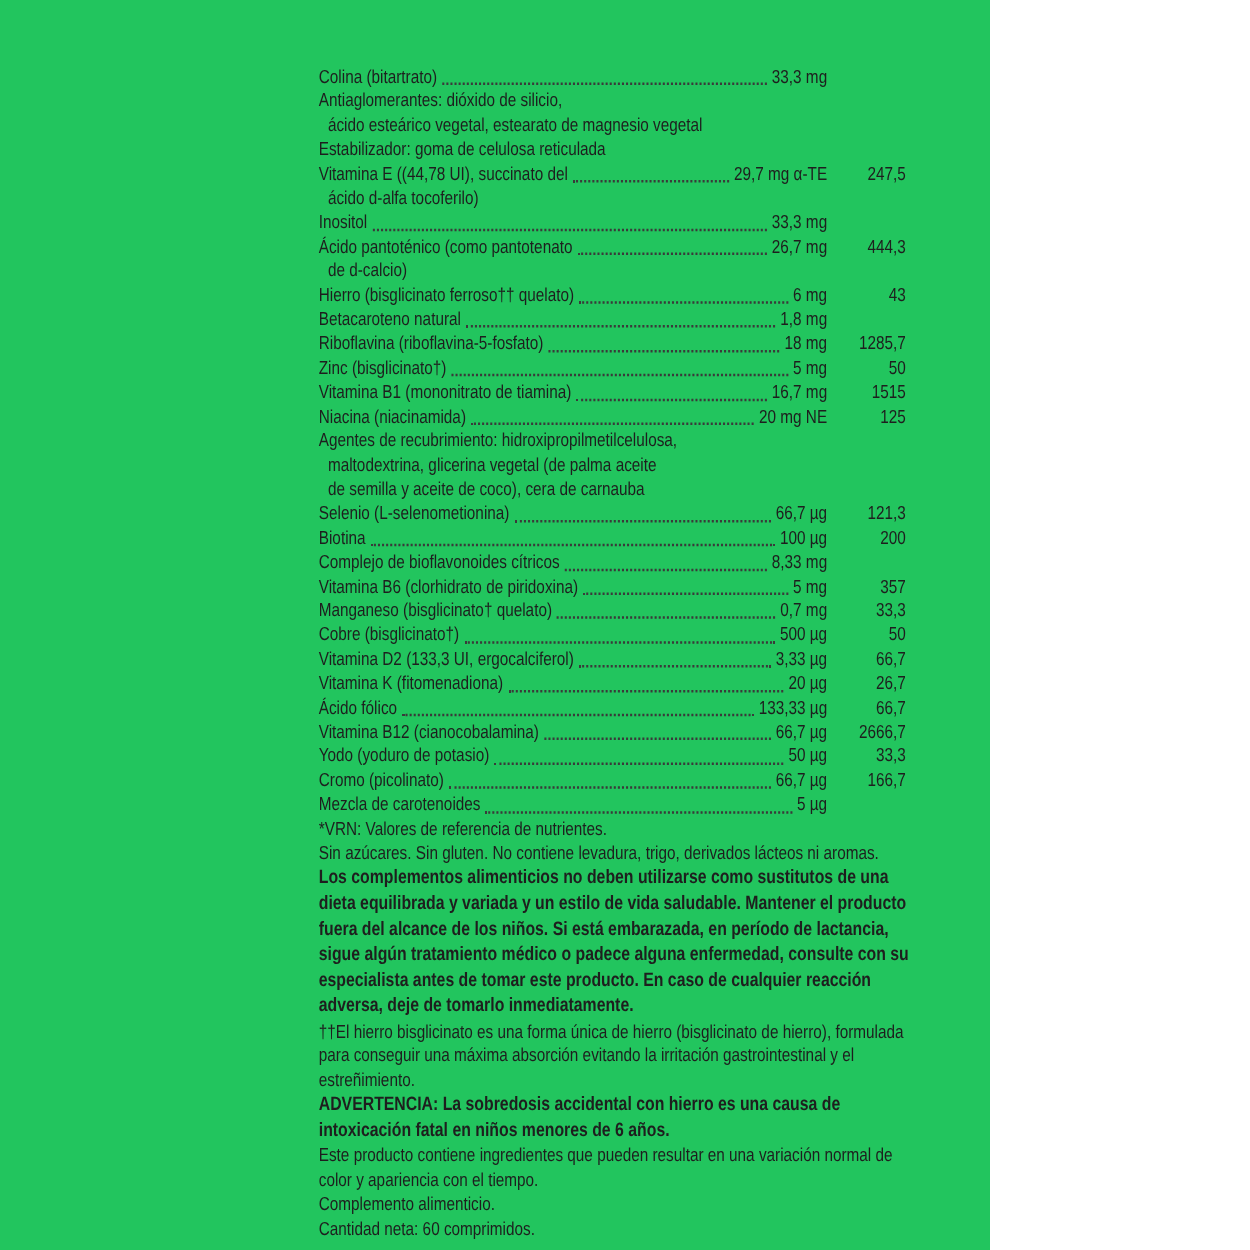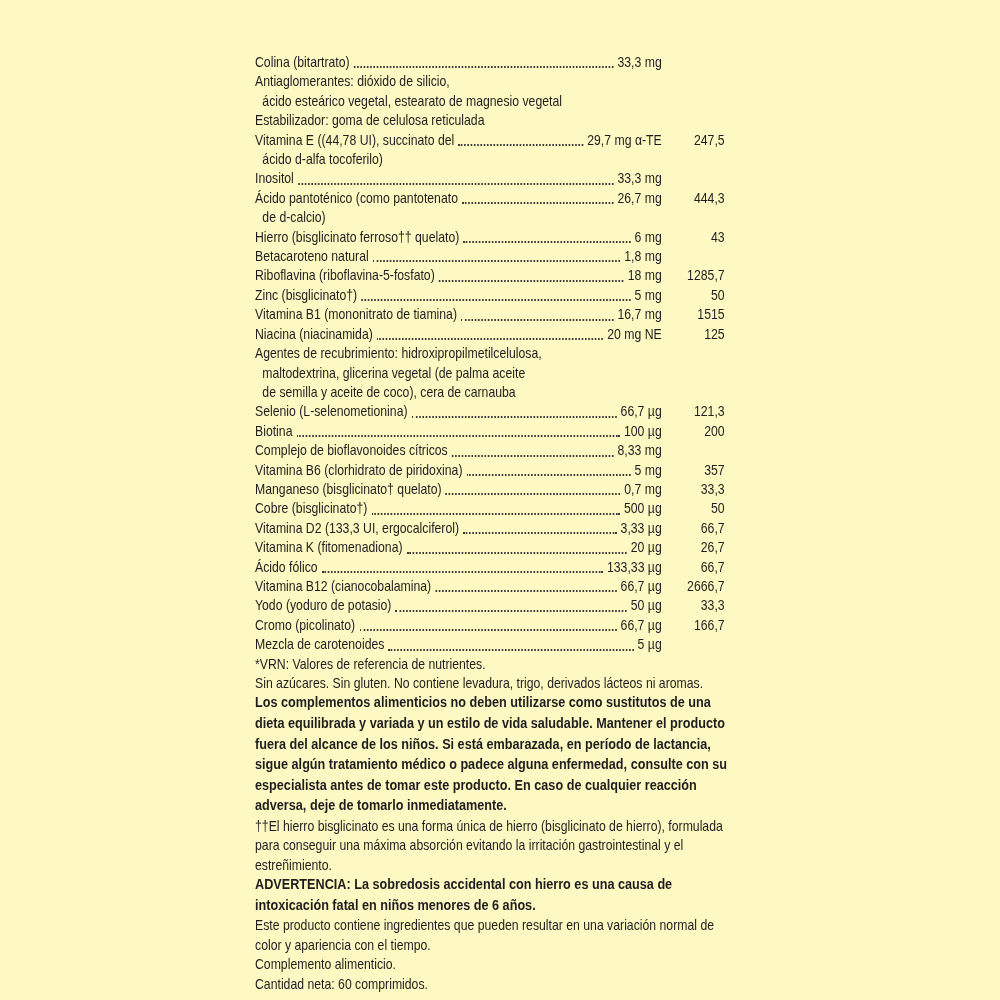--- a/index.html
+++ b/index.html
@@ -2,21 +2,21 @@
 <html><head>
 <meta charset="utf-8">
 <style>
   html,body{margin:0;padding:0;}
   body{
     width:1000px;height:1000px;background:#ffffff;
     font-family:"Liberation Sans",sans-serif;
     color:#1e1e1e;
     -webkit-font-smoothing:antialiased;
   }
-  .page{position:relative;width:1000px;height:1000px;background:#fef9c3;overflow:hidden;}
+  .page{position:relative;width:792px;height:1000px;background:#22c55e;overflow:hidden;}
   .panel{
     position:absolute;left:255px;top:52px;width:600px;
     transform:scaleX(0.8167);transform-origin:left top;
   }
   .row{
     display:flex;align-items:flex-end;
     font-size:15px;line-height:19.4px;
     padding-right:25px;
   }
   .row .label{white-space:nowrap;flex:0 0 auto;}

